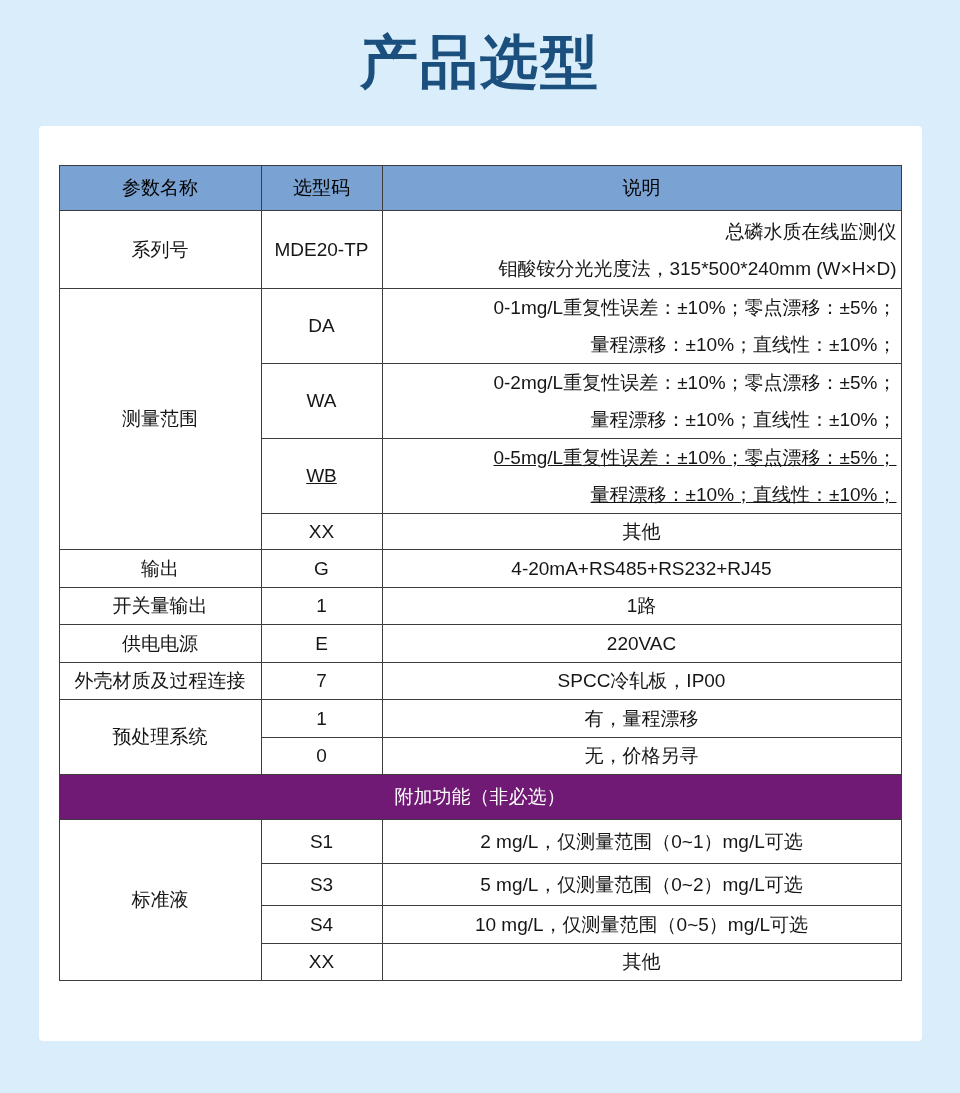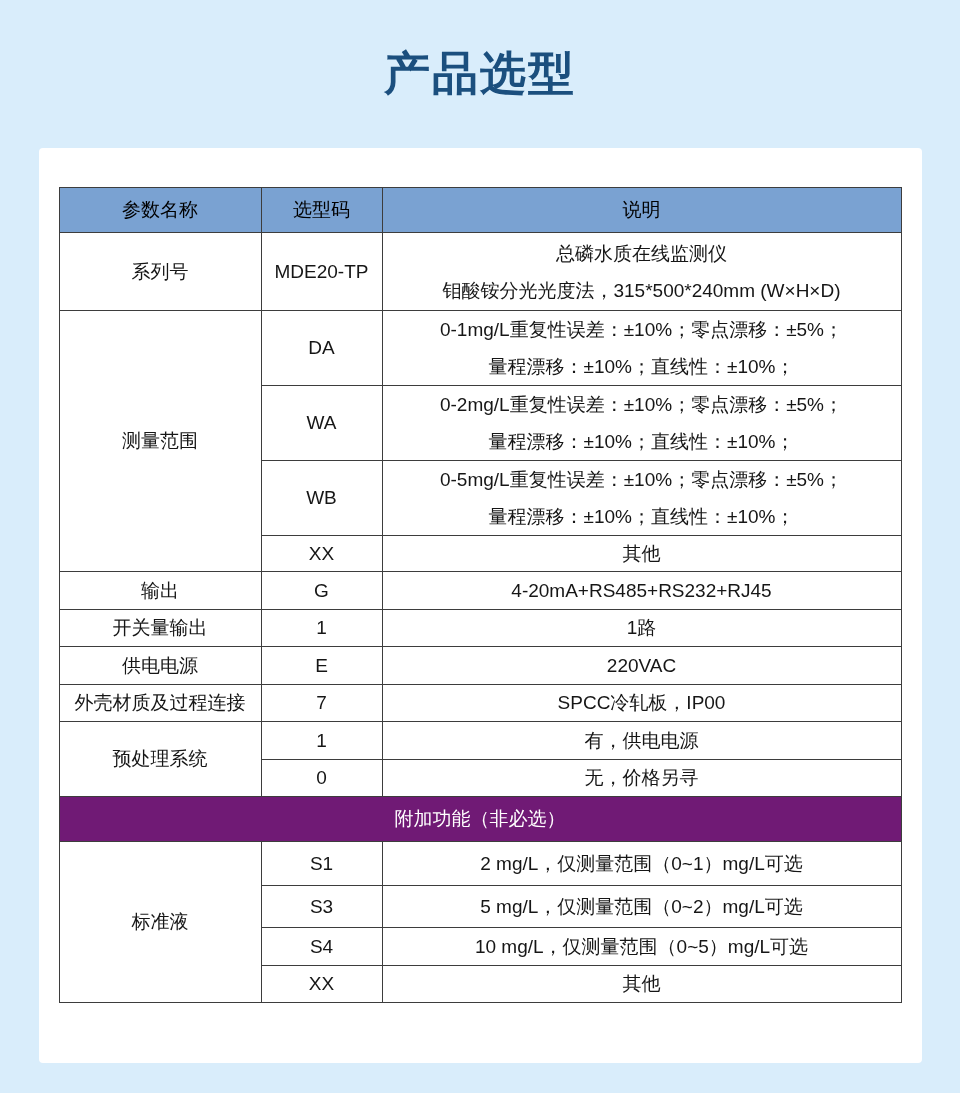--- a/index.html
+++ b/index.html
@@ -4,23 +4,23 @@
 <style>
   html,body{margin:0;padding:0;}
   body{
     width:960px;height:1093px;
     background:#d9edfb;
     font-family:"Liberation Sans","DejaVu Sans",sans-serif;
     color:#161616;
     overflow:hidden;
   }
   .page-title{
-    height:148px;
+    height:126px;
     display:flex;align-items:center;justify-content:center;
-    font-size:46px;font-weight:bold;
+    font-size:58px;font-weight:bold;
     color:#1b4f7e;
     letter-spacing:2px;
   }
   .card{
     width:883px;height:915px;
     margin:0 auto;
     background:#ffffff;
     border-radius:4px;
     box-sizing:border-box;
     padding-top:39px;
@@ -52,23 +52,23 @@
     background:#701a75;
     color:#ffffff;
     height:45px;
   }
   .h38{height:38px;padding-left:10px;}
   .h37{height:37px;padding-left:16px;}
   .h36{height:36px;}
   .h42{height:42px;}
   .h44{height:44px;}
   .h75{height:75px;}
-  .h77{height:65px;}
+  .h77{height:65px;text-decoration:underline;}
   .h78{height:78px;padding-left:32px;}
-  td.two-line div{line-height:37px;}
+  td.two-line div{line-height:37px;text-align:right;}
 </style>
 </head>
 <body>
 
 <div class="page-title">产品选型</div>
 
 <div class="card">
   <table class="spec">
     <colgroup>
         <col class="c1">
@@ -140,21 +140,21 @@
 
       <tr class="h37">
         <td>外壳材质及过程连接</td>
         <td>7</td>
         <td>SPCC冷轧板，IP00</td>
       </tr>
 
       <tr class="h38">
         <td rowspan="2">预处理系统</td>
         <td>1</td>
-        <td>有，供电电源</td>
+        <td>有，量程漂移</td>
       </tr>
       <tr class="h37">
         <td>0</td>
         <td>无，价格另寻</td>
       </tr>
 
       <tr class="band">
         <td colspan="3">附加功能（非必选）</td>
       </tr>
 

